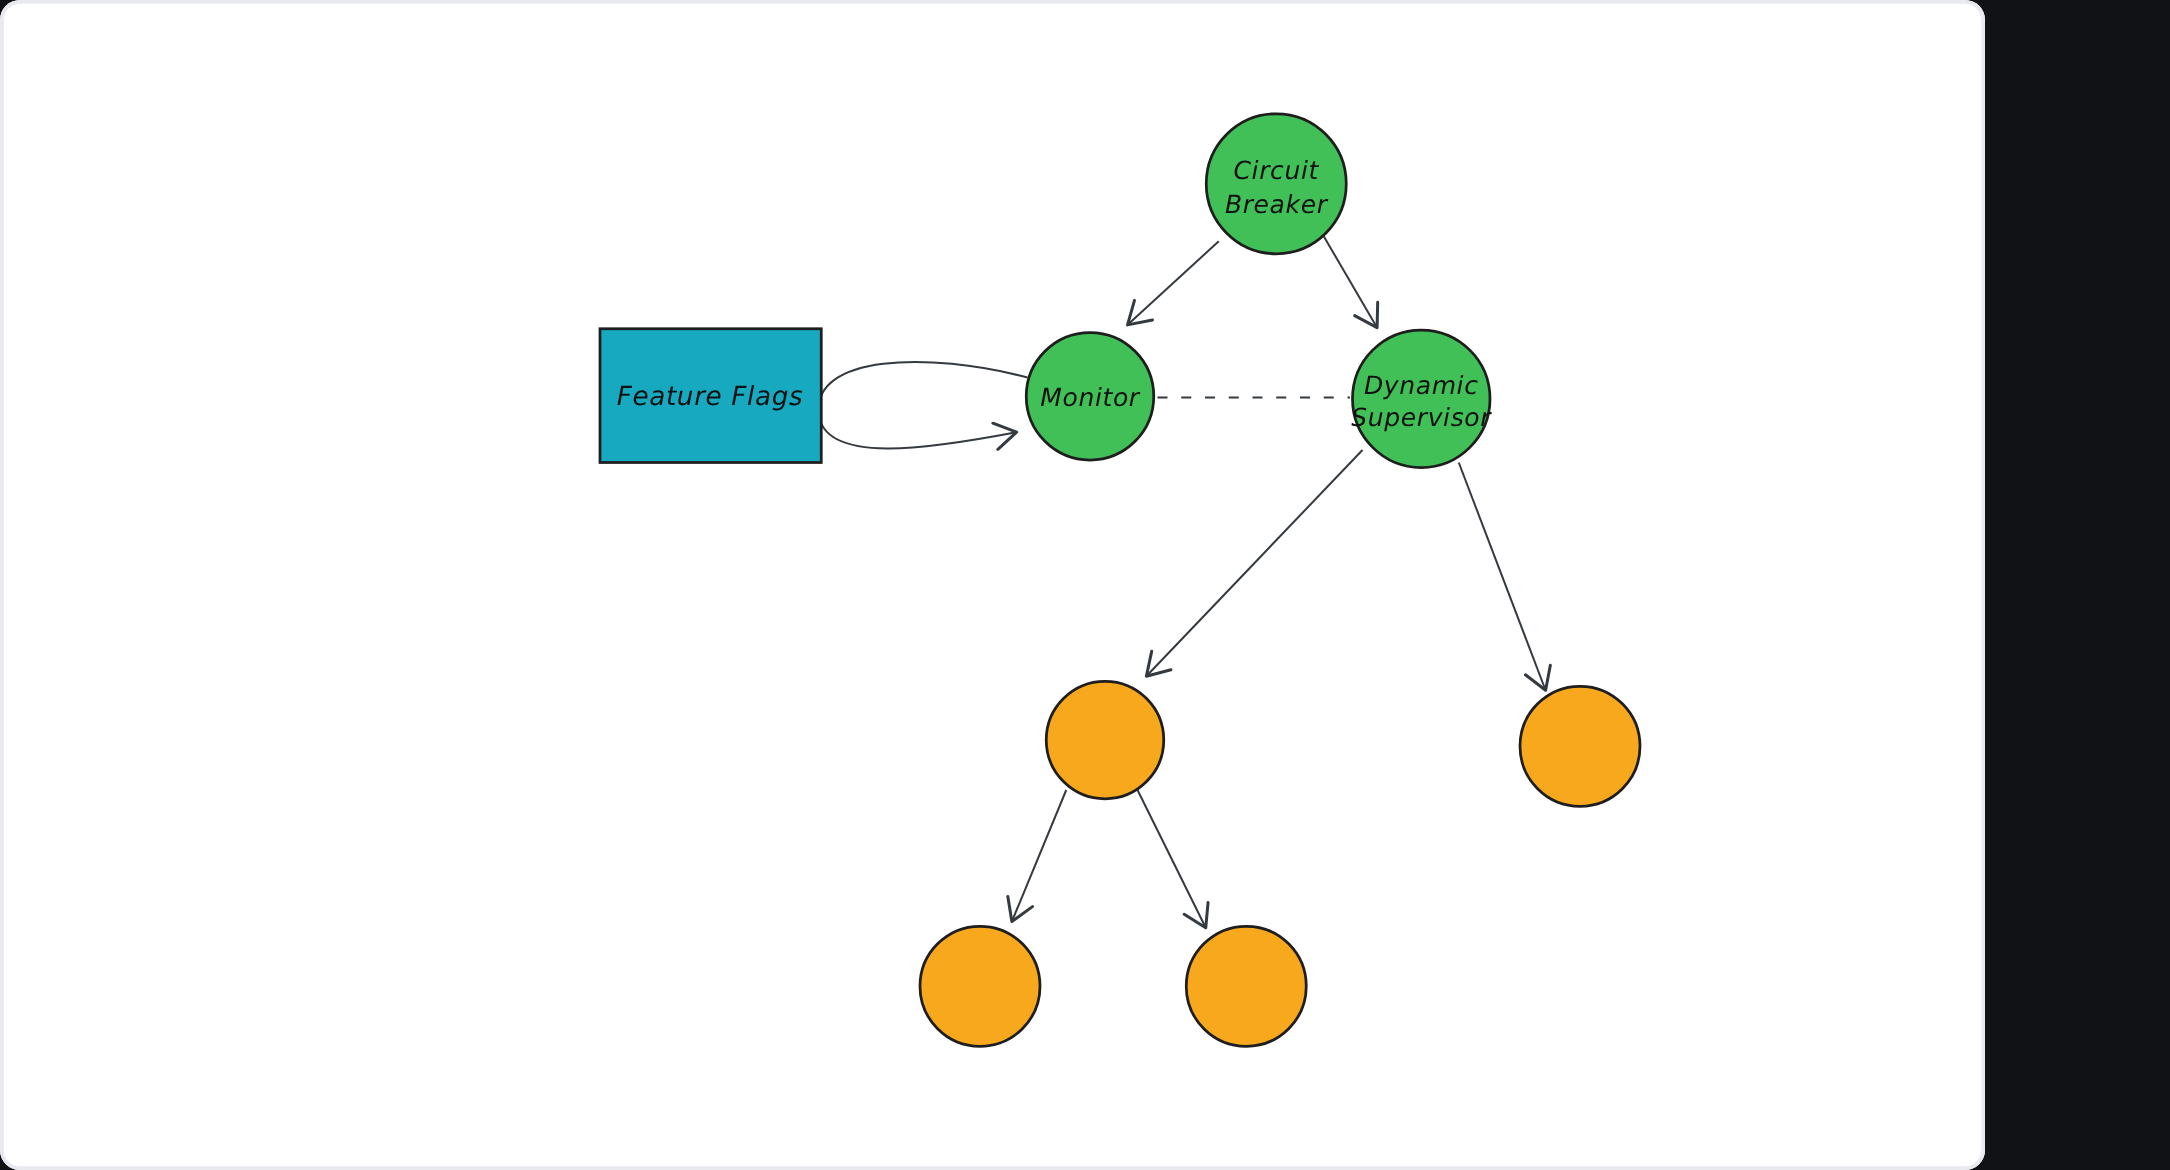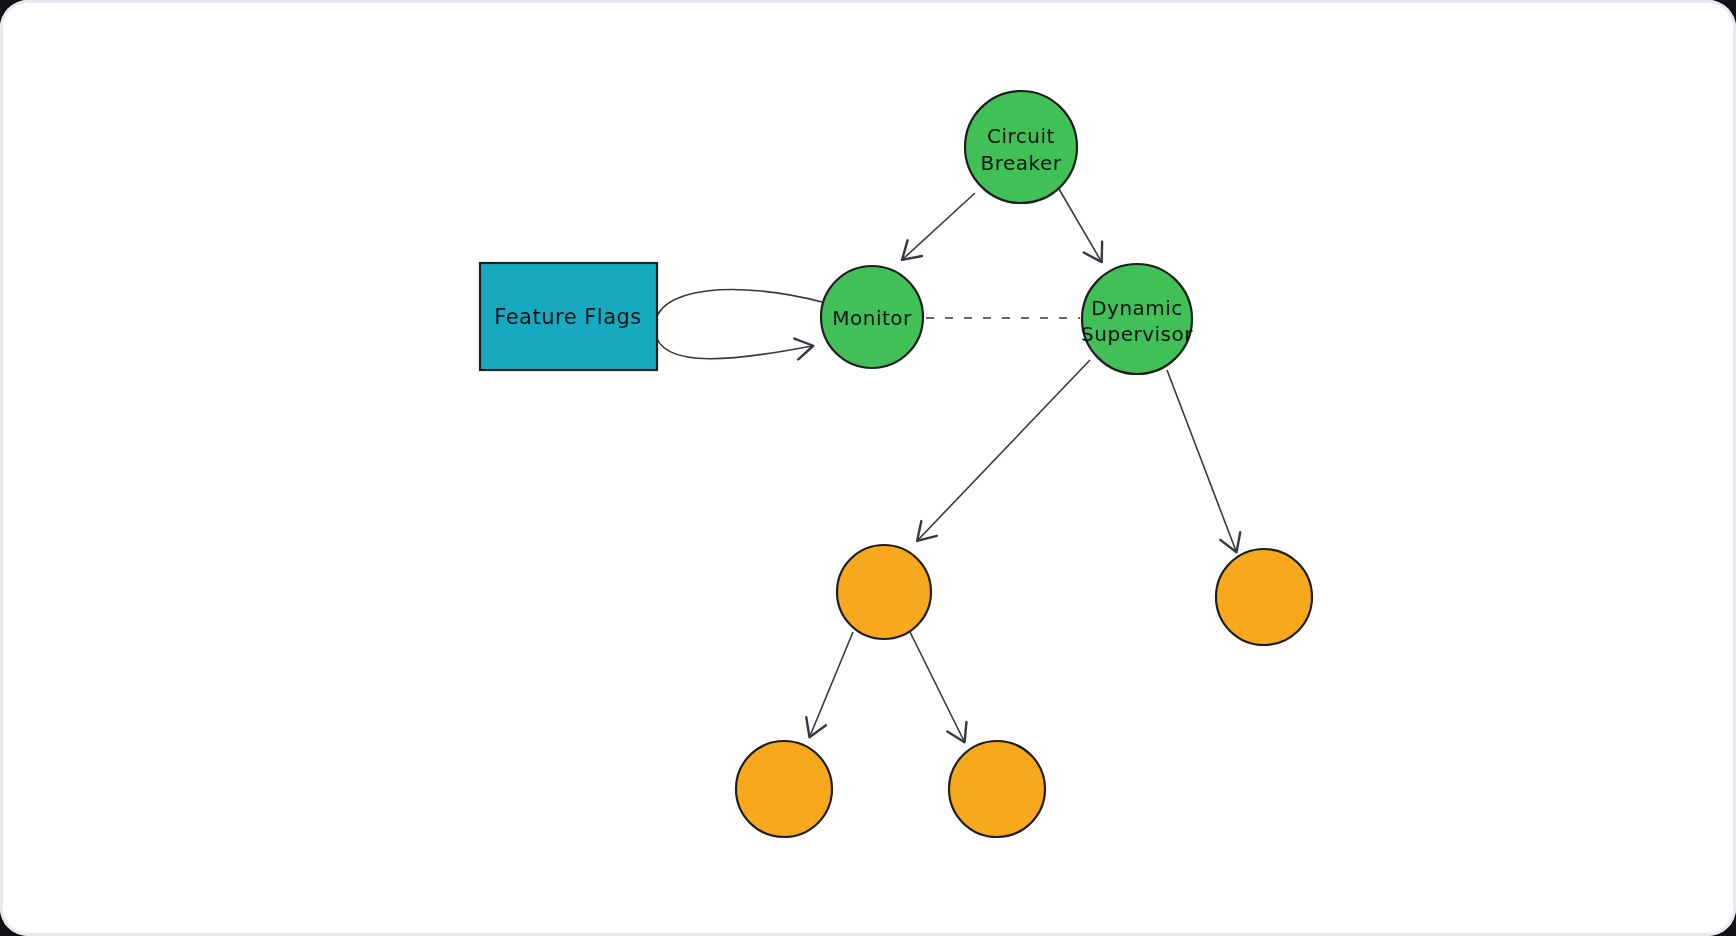--- a/index.html
+++ b/index.html
@@ -6,26 +6,27 @@
     margin: 0;
     padding: 0;
     width: 1736px;
     height: 936px;
     background: #101216;
     font-family: "DejaVu Sans", sans-serif;
   }
   .canvas-card {
     position: absolute;
     left: 0; top: 0;
-    width: 1736px;
+    width: 1588px;
     height: 936px;
     background: #ffffff;
-    border-radius: 28px;
+    border-radius: 16px;
     box-shadow: 0 0 0 3px #e8eaf0 inset;
     overflow: hidden;
+    font-style: italic;
   }
   svg { display: block; }
   .node-shape {
     stroke: #1e1e1e;
     stroke-width: 2.2;
   }
   .edge {
     stroke: #343a40;
     stroke-width: 1.6;
     fill: none;

